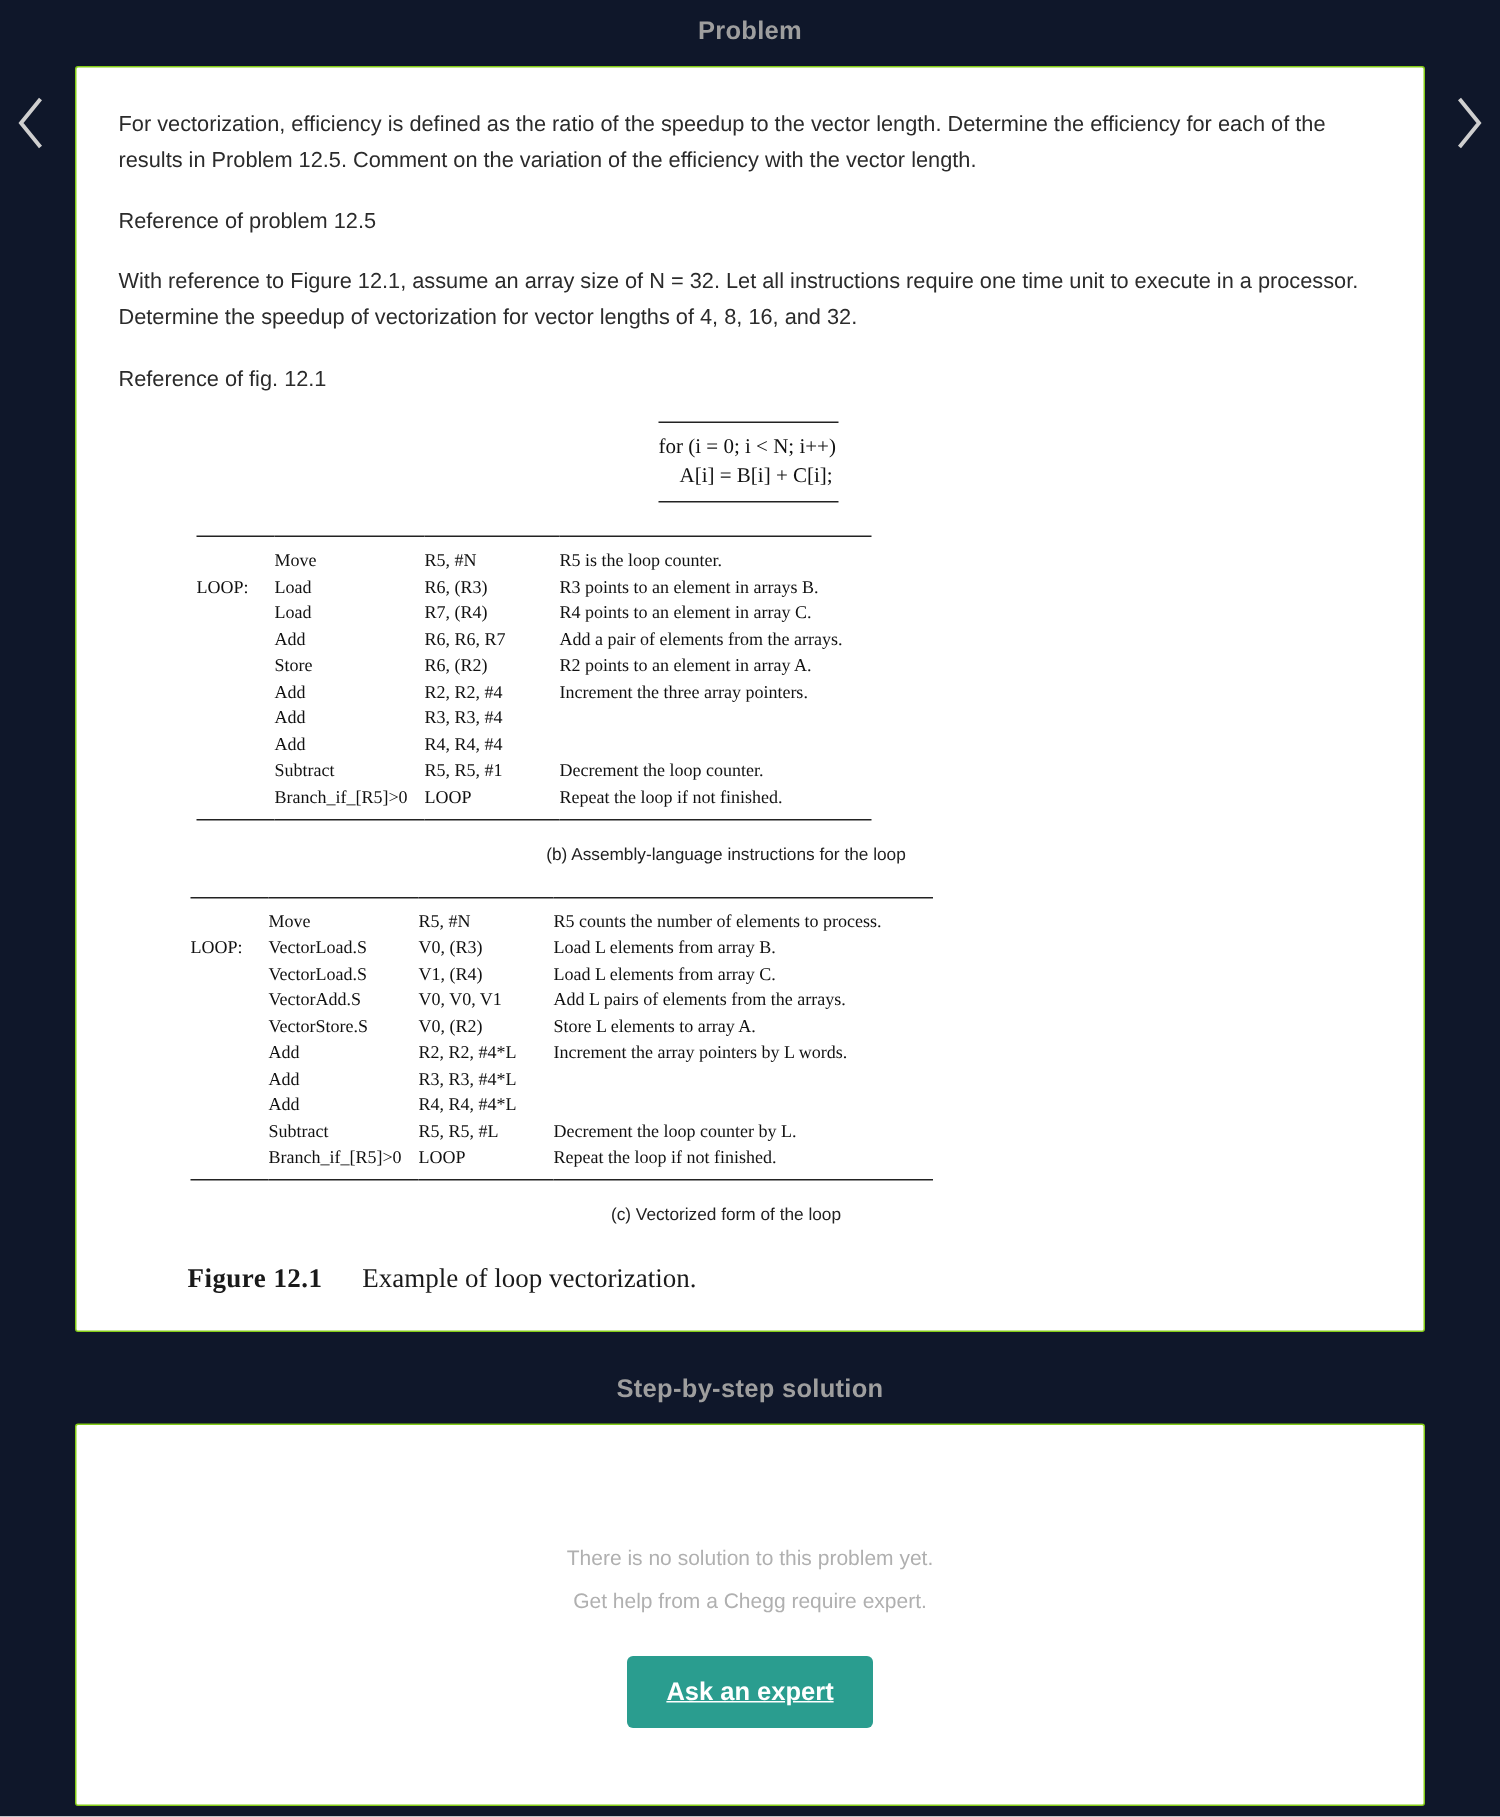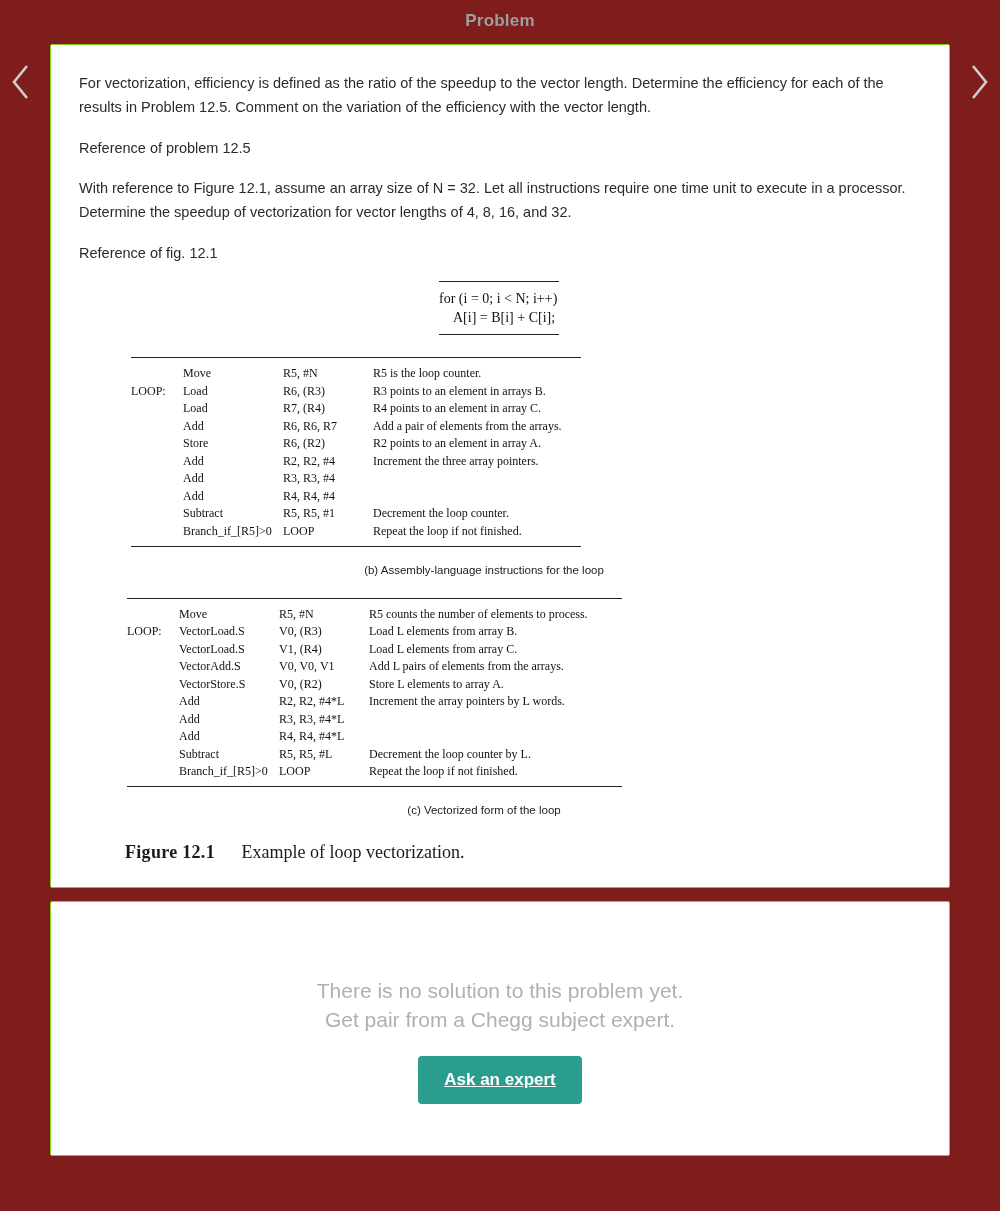--- a/index.html
+++ b/index.html
@@ -6,21 +6,21 @@
   html, body {
     margin: 0; padding: 0;
     background: #ffffff;
     font-family: "Liberation Sans", sans-serif;
   }
   .page {
     position: relative;
     width: 1000px;
     height: 1211px;
     margin: 0 auto;
-    background: #7f1d1d;
+    background: #0f172a;
     overflow: hidden;
   }
 
   
   .section-title {
     text-align: center;
     color: #9e9e9e;
     font-size: 17px;
     font-weight: bold;
     letter-spacing: .2px;
@@ -115,21 +115,21 @@
     font-size: 18px;
     color: #1a1a1a;
   }
   .figlabel b { font-weight: bold; letter-spacing: .3px; }
   .figlabel span.txt { margin-left: 22px; }
 
   
   .sol-line {
     text-align: center;
     color: #b0b0b0;
-    font-size: 21px;
+    font-size: 14px;
     line-height: 29px;
   }
   .ask-btn {
     display: block;
     margin: 22px auto 0 auto;
     background: #2a9d8f;
     border: none;
     color: #fff;
     font-size: 17px;
     font-weight: bold;
@@ -307,20 +307,21 @@
       <div class="caption cap-c">(c) Vectorized form of the loop</div>
 
       <div class="figlabel">
         <b>Figure 12.1</b>
         <span class="txt">Example of loop vectorization.</span>
       </div>
 
     </div>
   </div>
 
+  <div class="section-title" id="solution-title">Step-by-step solution</div>
 
   <div class="card" id="solution-card">
     <div class="sol-line">There is no solution to this problem yet.</div>
-    <div class="sol-line">Get pair from a Chegg subject expert.</div>
+    <div class="sol-line">Get help from a Chegg require expert.</div>
     <button class="ask-btn">Ask an expert</button>
   </div>
 
 </div>
 
 </body></html>

